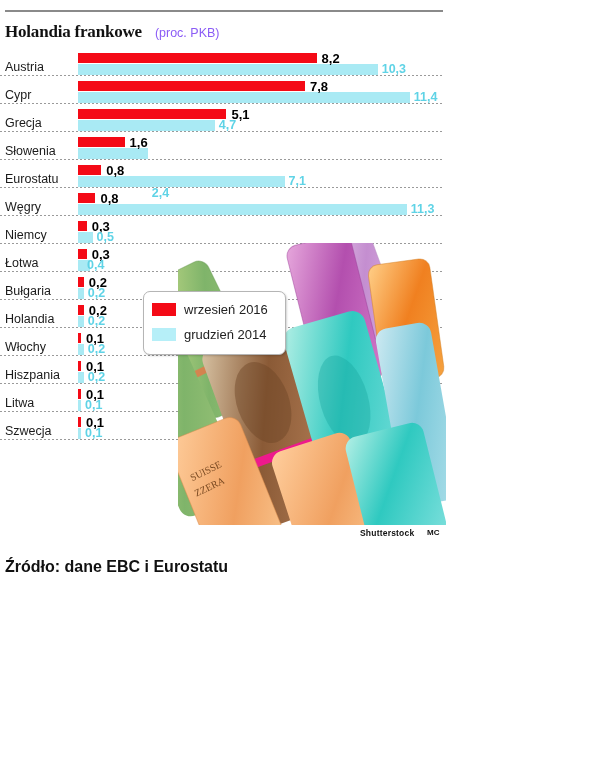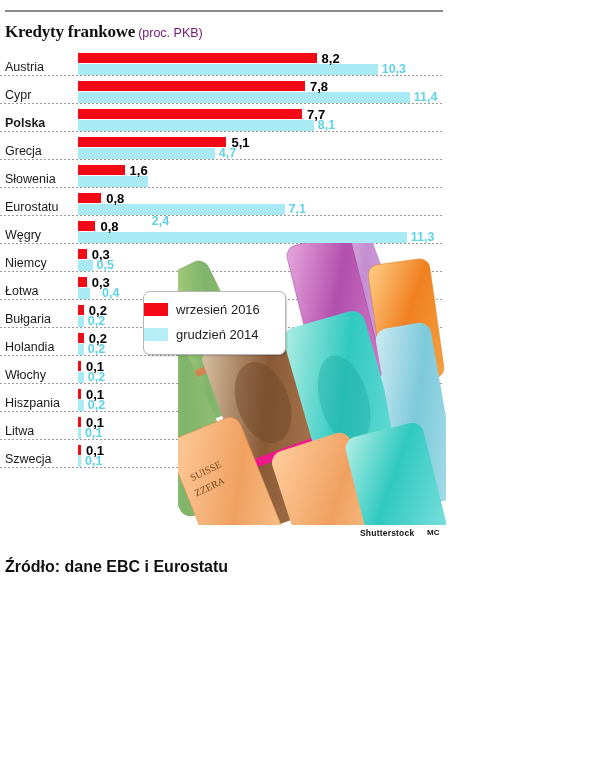--- a/index.html
+++ b/index.html
@@ -21,21 +21,21 @@
   .title-row{
     position:absolute;left:5px;top:22px;width:440px;
     white-space:nowrap;
   }
   .title-main{
     font-family:"Liberation Serif", serif;
     font-weight:bold;font-size:17px;letter-spacing:-0.2px;color:#111;
   }
   .title-sub{
     font-family:"Liberation Sans", sans-serif;
-    font-size:12.5px;color:#701a75;margin-left:3px;
+    font-size:12.5px;color:#8b5cf6;margin-left:13px;
   }
 
   
   .chart{
     position:absolute;left:0;top:50px;width:460px;height:472px;
   }
   .row{position:relative;height:28px;}
   .label{
     position:absolute;left:5px;top:10px;
     font-size:12.5px;color:#1a1a1a;line-height:15px;
@@ -74,21 +74,21 @@
   .photo svg{display:block;}
 
   
   .legend{
     position:absolute;left:143px;top:291px;width:141px;height:62px;
     background:#ffffff;border:1px solid #b5b5b5;border-radius:7px;
     box-shadow:1px 1px 2px rgba(0,0,0,.18);
     z-index:9;
   }
   .legend-item{
-    position:absolute;left:0;height:20px;line-height:20px;white-space:nowrap;text-align:center;
+    position:absolute;left:8px;height:20px;line-height:20px;white-space:nowrap;text-align:center;
   }
   .legend-item.i0{top:7px;}
   .legend-item.i1{top:32px;}
   .swatch{
     display:inline-block;width:24px;height:13px;vertical-align:-2px;margin-right:8px;
   }
   .sw-red{background:#f40a16;}
   .sw-cyan{background:#b6eff8;}
   .legend-text{font-size:13px;color:#222;}
 
@@ -108,21 +108,21 @@
   }
 </style>
 </head>
 <body>
 
 <div class="page">
 
   <div class="top-rule"></div>
 
   <div class="title-row">
-    <span class="title-main">Kredyty frankowe</span><span class="title-sub">(proc. PKB)</span>
+    <span class="title-main">Holandia frankowe</span><span class="title-sub">(proc. PKB)</span>
   </div>
 
   <div class="photo">
     <svg width="268" height="282" viewBox="0 0 268 282" xmlns="http://www.w3.org/2000/svg">
       <defs>
         <linearGradient id="g1" x1="0" y1="0" x2="1" y2="1">
           <stop offset="0" stop-color="#cfe08d"></stop>
             <stop offset="0.5" stop-color="#7fb46a"></stop>
             <stop offset="1" stop-color="#9fc57a"></stop>
         </linearGradient>
@@ -230,30 +230,20 @@
         <div class="label">Cypr</div>
         <div class="barwrap">
           <div class="bar-red" style="width: 226.98px; background: rgb(244, 10, 22);"></div>
           <div class="bar-cyan" style="width: 331.74px; background: rgb(169, 234, 244);"></div>
           <div class="val val-red" style="left: 231.98px;">7,8</div>
           <div class="val val-cyan" style="left: 335.74px;">11,4</div>
         </div>
       </div>
       <div class="row">
         <div class="leader"></div>
-        <div class="label bold">Polska</div>
-        <div class="barwrap">
-          <div class="bar-red" style="width: 224.07px; background: rgb(244, 10, 22);"></div>
-          <div class="bar-cyan" style="width: 235.71px; background: rgb(169, 234, 244);"></div>
-          <div class="val val-red" style="left: 229.07px;">7,7</div>
-          <div class="val val-cyan" style="left: 239.71px;">8,1</div>
-        </div>
-      </div>
-      <div class="row">
-        <div class="leader"></div>
         <div class="label">Grecja</div>
         <div class="barwrap">
           <div class="bar-red" style="width: 148.41px; background: rgb(244, 10, 22);"></div>
           <div class="bar-cyan" style="width: 136.77px; background: rgb(169, 234, 244);"></div>
           <div class="val val-red" style="left: 153.41px;">5,1</div>
           <div class="val val-cyan" style="left: 140.77px;">4,7</div>
         </div>
       </div>
       <div class="row">
         <div class="leader"></div>
@@ -295,21 +285,21 @@
           <div class="val val-cyan" style="left: 18.55px;">0,5</div>
         </div>
       </div>
       <div class="row">
         <div class="leader"></div>
         <div class="label">Łotwa</div>
         <div class="barwrap">
           <div class="bar-red" style="width: 8.73px; background: rgb(244, 10, 22);"></div>
           <div class="bar-cyan" style="width: 11.64px; background: rgb(169, 234, 244);"></div>
           <div class="val val-red" style="left: 13.73px;">0,3</div>
-          <div class="val val-cyan" style="left: 24px;">0,4</div>
+          <div class="val val-cyan" style="left: 9px;">0,4</div>
         </div>
       </div>
       <div class="row">
         <div class="leader"></div>
         <div class="label">Bułgaria</div>
         <div class="barwrap">
           <div class="bar-red" style="width: 5.82px; background: rgb(244, 10, 22);"></div>
           <div class="bar-cyan" style="width: 5.82px; background: rgb(169, 234, 244);"></div>
           <div class="val val-red" style="left: 10.82px;">0,2</div>
           <div class="val val-cyan" style="left: 9.82px;">0,2</div>

